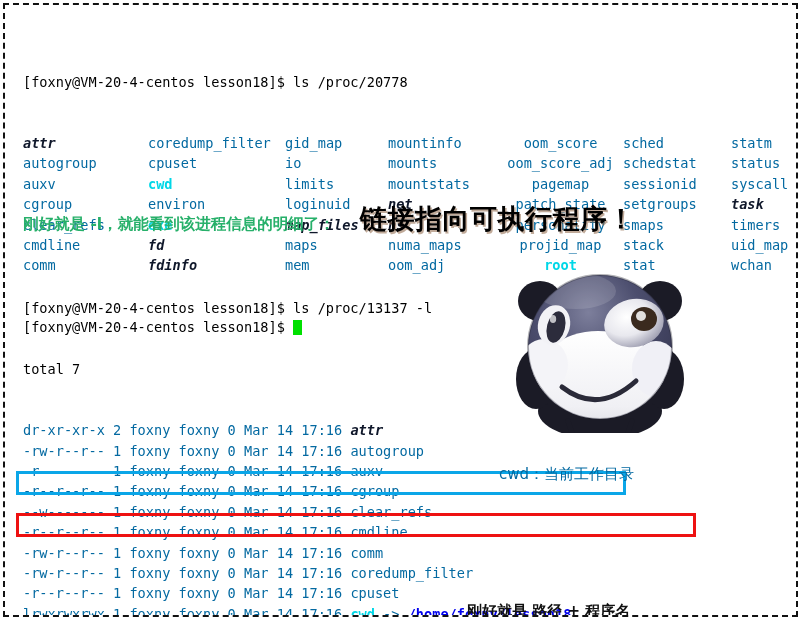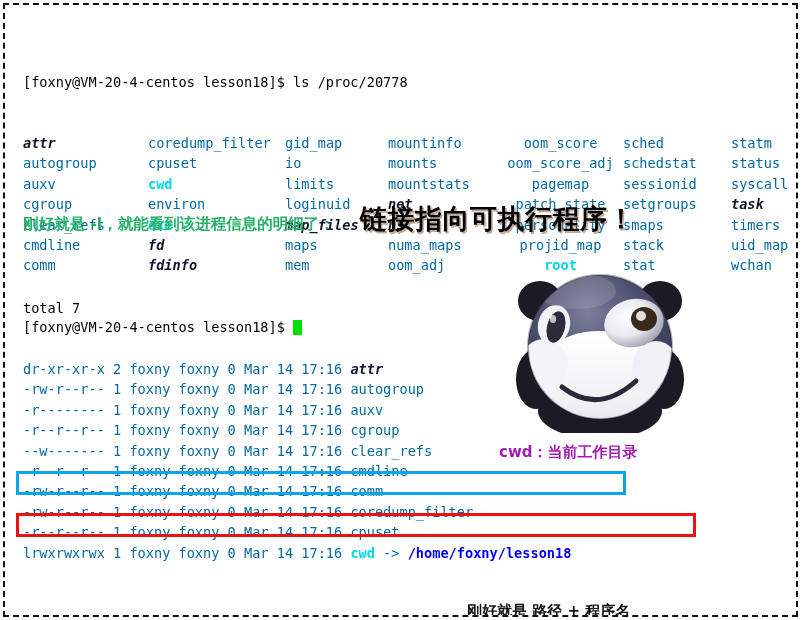--- a/index.html
+++ b/index.html
@@ -76,24 +76,24 @@
   }
   #ann-title {
     left: 355px; top: 196px;
     font-size: 27px;
     font-weight: bold;
     color: #000000;
     letter-spacing: 0.5px;
     text-shadow: 1.5px 1.5px 0 rgba(140,100,70,0.55);
   }
   #ann-cwd {
-    left: 494px; top: 438px;
+    left: 494px; top: 460px;
     font-size: 15px;
-    font-weight: bold;
-    color: #a21caf;
+    font-weight: normal;
+    color: #0369a1;
   }
   #ann-exe {
     left: 467px; top: 541px;
     font-size: 15px;
     font-weight: bold;
     color: #ee2222;
   }
   #ann-path {
     left: 462px; top: 597px;
     font-size: 15px;
@@ -139,20 +139,21 @@
   <div class="term" id="ls-block">
     <span class="prompt-line"><span>[foxny@VM-20-4-centos lesson18]$ </span><span>ls /proc/20778</span></span>
     <div id="ls-grid"><span class="row"><span class="col w1"><span class="c-dir">attr</span></span><span class="col w2"><span class="c-plain">coredump_filter</span></span><span class="col w3"><span class="c-plain">gid_map</span></span><span class="col w4"><span class="c-plain">mountinfo</span></span><span class="col w5"><span class="c-plain">oom_score</span></span><span class="col w6"><span class="c-plain">sched</span></span><span class="col w7"><span class="c-plain">statm</span></span></span><span class="row"><span class="col w1"><span class="c-plain">autogroup</span></span><span class="col w2"><span class="c-plain">cpuset</span></span><span class="col w3"><span class="c-plain">io</span></span><span class="col w4"><span class="c-plain">mounts</span></span><span class="col w5"><span class="c-plain">oom_score_adj</span></span><span class="col w6"><span class="c-plain">schedstat</span></span><span class="col w7"><span class="c-plain">status</span></span></span><span class="row"><span class="col w1"><span class="c-plain">auxv</span></span><span class="col w2"><span class="c-link">cwd</span></span><span class="col w3"><span class="c-plain">limits</span></span><span class="col w4"><span class="c-plain">mountstats</span></span><span class="col w5"><span class="c-plain">pagemap</span></span><span class="col w6"><span class="c-plain">sessionid</span></span><span class="col w7"><span class="c-plain">syscall</span></span></span><span class="row"><span class="col w1"><span class="c-plain">cgroup</span></span><span class="col w2"><span class="c-plain">environ</span></span><span class="col w3"><span class="c-plain">loginuid</span></span><span class="col w4"><span class="c-dir">net</span></span><span class="col w5"><span class="c-plain">patch_state</span></span><span class="col w6"><span class="c-plain">setgroups</span></span><span class="col w7"><span class="c-dir">task</span></span></span><span class="row"><span class="col w1"><span class="c-plain">clear_refs</span></span><span class="col w2"><span class="c-link">exe</span></span><span class="col w3"><span class="c-dir">map_files</span></span><span class="col w4"><span class="c-dir">ns</span></span><span class="col w5"><span class="c-plain">personality</span></span><span class="col w6"><span class="c-plain">smaps</span></span><span class="col w7"><span class="c-plain">timers</span></span></span><span class="row"><span class="col w1"><span class="c-plain">cmdline</span></span><span class="col w2"><span class="c-dir">fd</span></span><span class="col w3"><span class="c-plain">maps</span></span><span class="col w4"><span class="c-plain">numa_maps</span></span><span class="col w5"><span class="c-plain">projid_map</span></span><span class="col w6"><span class="c-plain">stack</span></span><span class="col w7"><span class="c-plain">uid_map</span></span></span><span class="row"><span class="col w1"><span class="c-plain">comm</span></span><span class="col w2"><span class="c-dir">fdinfo</span></span><span class="col w3"><span class="c-plain">mem</span></span><span class="col w4"><span class="c-plain">oom_adj</span></span><span class="col w5"><span class="c-link">root</span></span><span class="col w6"><span class="c-plain">stat</span></span><span class="col w7"><span class="c-plain">wchan</span></span></span></div>
     <span class="prompt-line"><span>[foxny@VM-20-4-centos lesson18]$ </span><span class="cursor"></span></span>
   </div>
 
   <div class="ann" id="ann-green">刚好就是 -l，就能看到该进程信息的明细了：</div>
   <div class="ann" id="ann-title">链接指向可执行程序！</div>
 
   <div class="term" id="lsl-block">
+    <span class="lrow"><span>[foxny@VM-20-4-centos lesson18]$ </span><span>ls /proc/13137 -l</span></span>
     <span class="lrow">total 7</span>
     <div id="lsl-rows"><span class="lrow"><span class="c-plain">dr-xr-xr-x 2 foxny foxny 0 Mar 14 17:16 </span><span class="c-dir">attr</span></span><span class="lrow"><span class="c-plain">-rw-r--r-- 1 foxny foxny 0 Mar 14 17:16 </span><span class="c-plain">autogroup</span></span><span class="lrow"><span class="c-plain">-r-------- 1 foxny foxny 0 Mar 14 17:16 </span><span class="c-plain">auxv</span></span><span class="lrow"><span class="c-plain">-r--r--r-- 1 foxny foxny 0 Mar 14 17:16 </span><span class="c-plain">cgroup</span></span><span class="lrow"><span class="c-plain">--w------- 1 foxny foxny 0 Mar 14 17:16 </span><span class="c-plain">clear_refs</span></span><span class="lrow"><span class="c-plain">-r--r--r-- 1 foxny foxny 0 Mar 14 17:16 </span><span class="c-plain">cmdline</span></span><span class="lrow"><span class="c-plain">-rw-r--r-- 1 foxny foxny 0 Mar 14 17:16 </span><span class="c-plain">comm</span></span><span class="lrow"><span class="c-plain">-rw-r--r-- 1 foxny foxny 0 Mar 14 17:16 </span><span class="c-plain">coredump_filter</span></span><span class="lrow"><span class="c-plain">-r--r--r-- 1 foxny foxny 0 Mar 14 17:16 </span><span class="c-plain">cpuset</span></span><span class="lrow"><span class="c-plain">lrwxrwxrwx 1 foxny foxny 0 Mar 14 17:16 </span><span class="c-link">cwd</span><span class="c-plain"> -&gt; </span><span class="c-blue">/home/foxny/lesson18</span></span></div>
   </div>
 
   <div class="hl-box" id="box-cwd"></div>
   <div class="hl-box" id="box-exe"></div>
 
   <div class="ann" id="ann-cwd">cwd：当前工作目录</div>
   <div class="ann" id="ann-path">刚好就是 路径 + 程序名</div>
 

